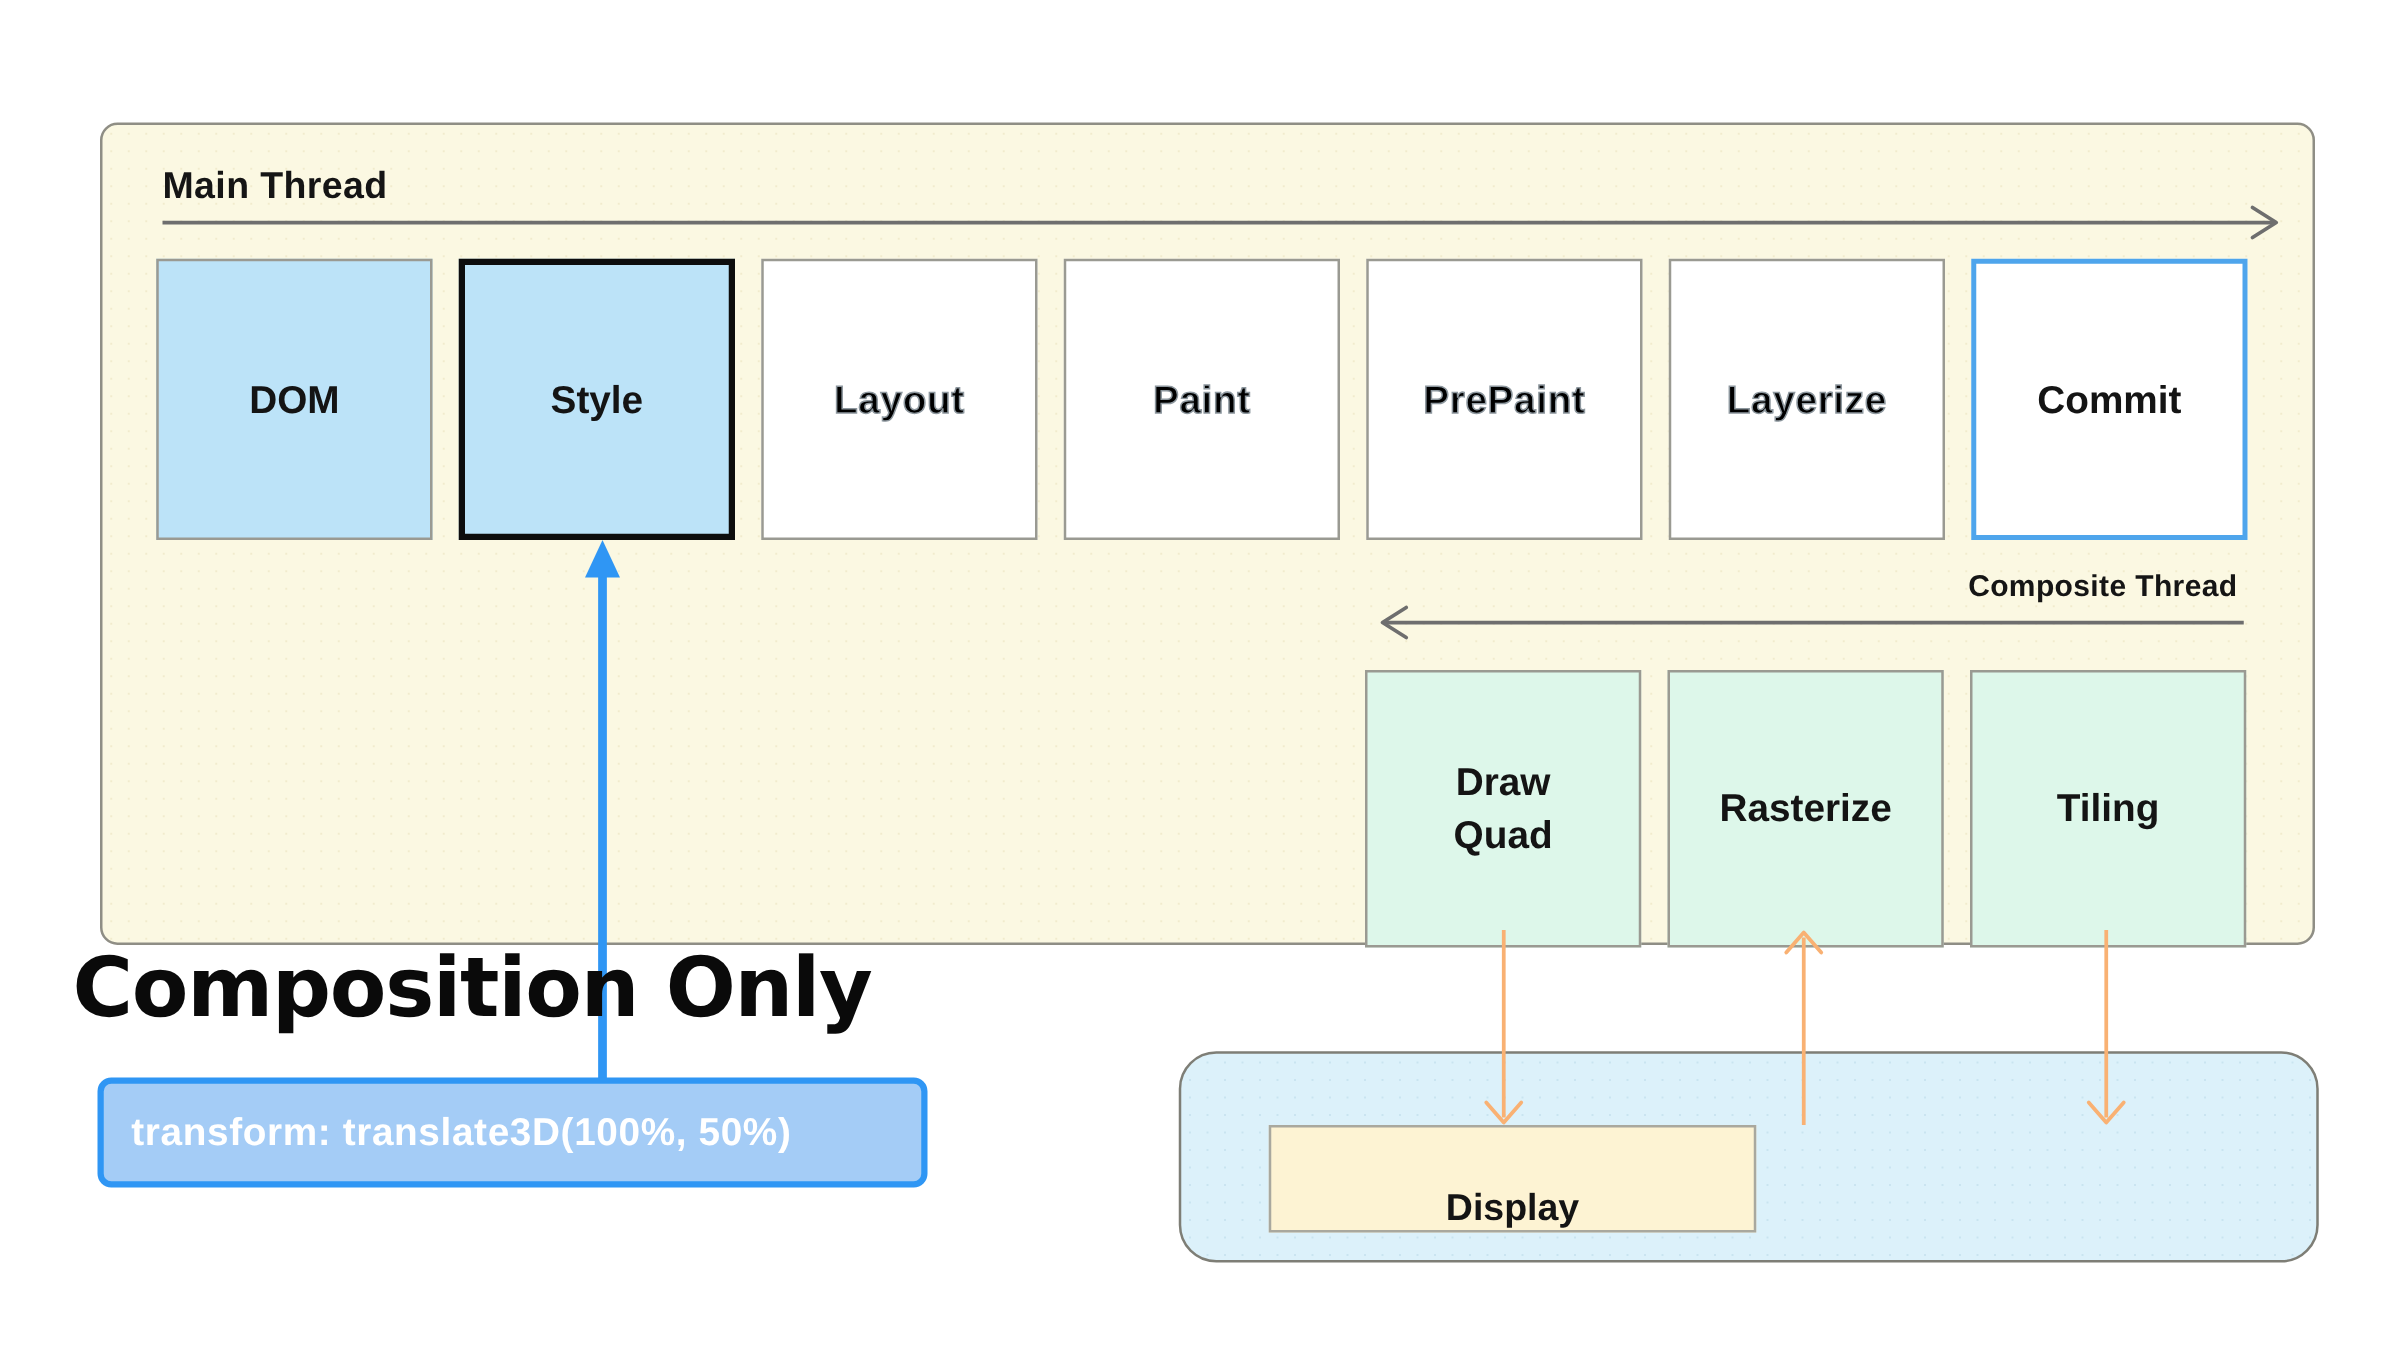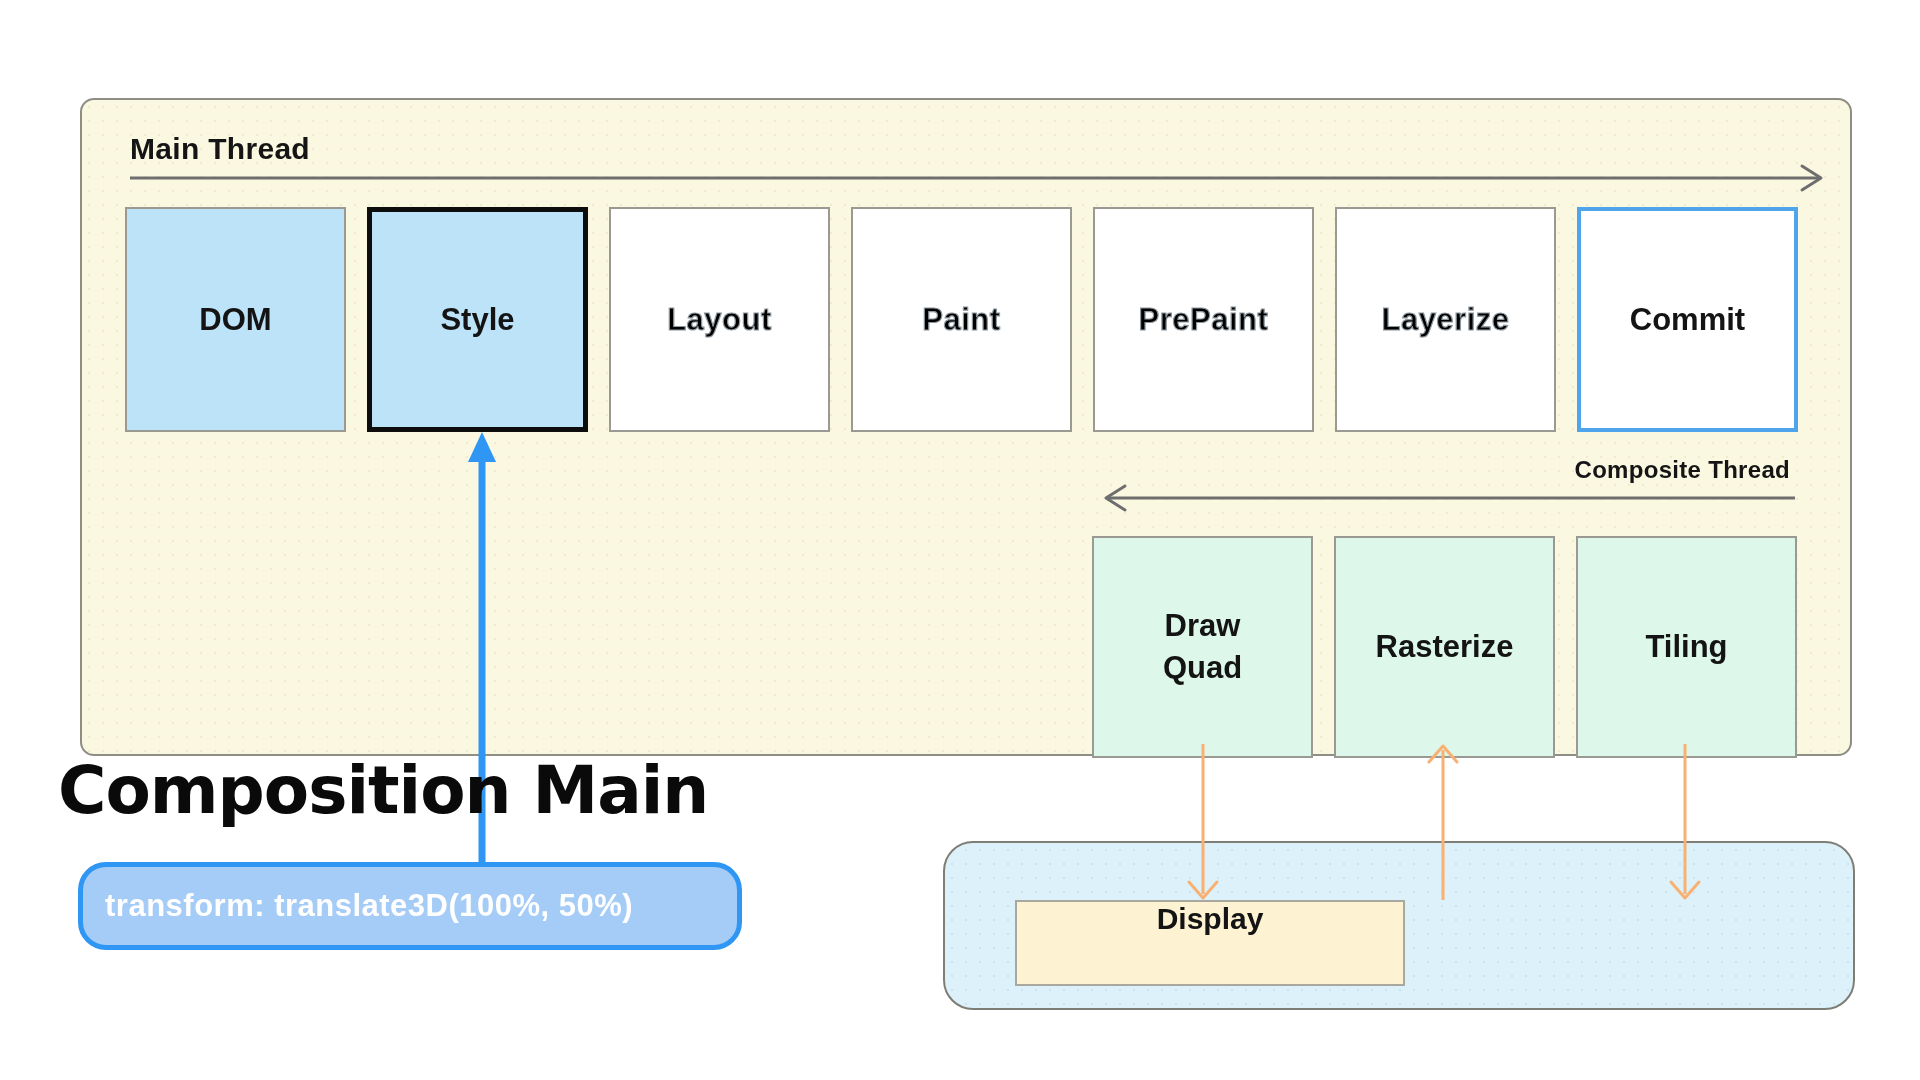--- a/index.html
+++ b/index.html
@@ -65,42 +65,42 @@
   
   .composition-title {
     position:absolute; left:58px; top:752px;
     font-family:"DejaVu Sans", sans-serif;
     font-size:66px; font-weight:900; color:#0a0a0a;
     letter-spacing:-1px; z-index:3; white-space:nowrap;
   }
   .code-pill {
     position:absolute; left:78px; top:862px; width:664px; height:88px;
     box-sizing:border-box;
-    background:#A4CCF6; border:5px solid #2F96F4; border-radius:28px;
+    background:#A4CCF6; border:5px solid #2F96F4; border-radius:11px;
     display:flex; align-items:center; padding-left:22px;
     z-index:3;
   }
   .code-pill .code-text {
     font-size:31px; font-weight:bold; color:#ffffff; letter-spacing:0.5px;
     white-space:nowrap;
   }
 
   
   .gpu-panel {
     position:absolute; left:943px; top:841px; width:912px; height:169px;
     box-sizing:border-box;
     background-color:#DCF1FA;
     background-image:radial-gradient(#c9e4f0 1.2px, transparent 1.2px);
     background-size:14px 14px;
     border:2px solid #7E7E76; border-radius:30px;
     z-index:1;
   }
   .gpu-box {
     position:absolute; top:57px; height:86px; box-sizing:border-box;
-    display:flex; align-items:flex-start; justify-content:center;
+    display:flex; align-items:flex-end; justify-content:center;
     border:2px solid #A9A89E;
     font-size:30px; font-weight:bold; color:#141414;
   }
   .gpu-box.display { left:70px;  width:390px; background:#FDF3D3; }
   .gpu-box.raster  { left:485px; width:367px; background:#FAD88C; }
 </style>
 </head>
 <body>
 
 <div class="canvas">
@@ -152,21 +152,21 @@
       </div>
       <div class="comp-box">
         <span>Rasterize</span>
       </div>
       <div class="comp-box">
         <span>Tiling</span>
       </div>
     </div>
   </div>
 
-  <div class="composition-title">Composition Main</div>
+  <div class="composition-title">Composition Only</div>
 
   <div class="code-pill">
     <span class="code-text">transform: translate3D(100%, 50%)</span>
   </div>
 
   <svg class="arrow-svg" style="left:462px; top:428px; z-index:2;" width="40" height="436">
     <line x1="20" y1="30" x2="20" y2="436" stroke="#2F96F4" stroke-width="7"></line>
     <polygon points="20,4 6,34 34,34" fill="#2F96F4"></polygon>
   </svg>
 

